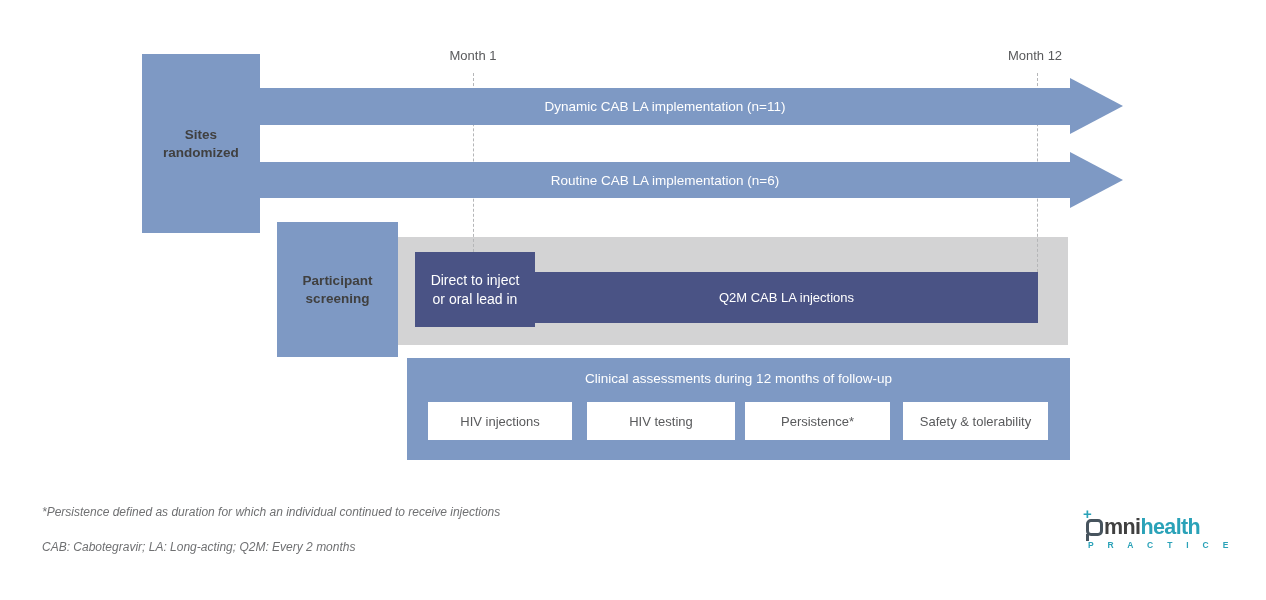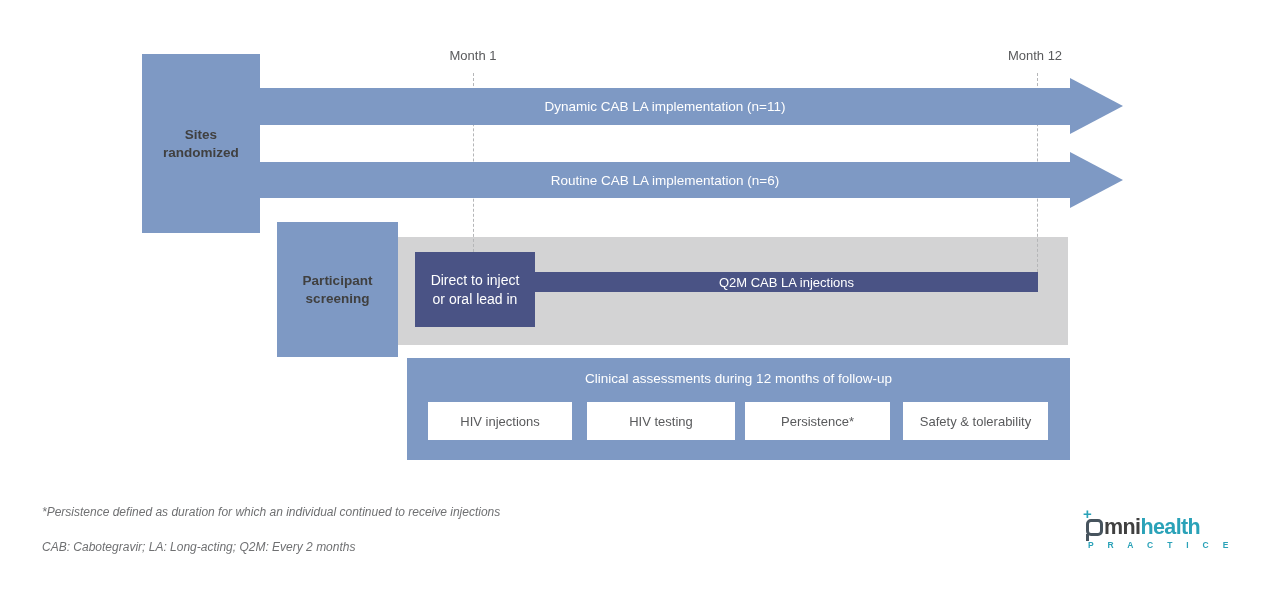--- a/index.html
+++ b/index.html
@@ -92,21 +92,21 @@
     position: absolute;
     background: #4a5385;
     color: #ffffff;
     display: flex;
     align-items: center;
     justify-content: center;
     text-align: center;
     z-index: 3;
   }
   .leadin { left: 415px; top: 252px; width: 120px; height: 75px; font-size: 14px; line-height: 1.35; padding: 0 14px; }
-  .q2m { left: 535px; top: 272px; width: 503px; height: 20px; font-size: 13px; }
+  .q2m { left: 535px; top: 272px; width: 503px; height: 51px; font-size: 13px; }
 
   
   .assess {
     position: absolute;
     left: 407px; top: 358px;
     width: 663px; height: 102px;
     background: #7e99c4;
     z-index: 3;
   }
   .assess-title {

